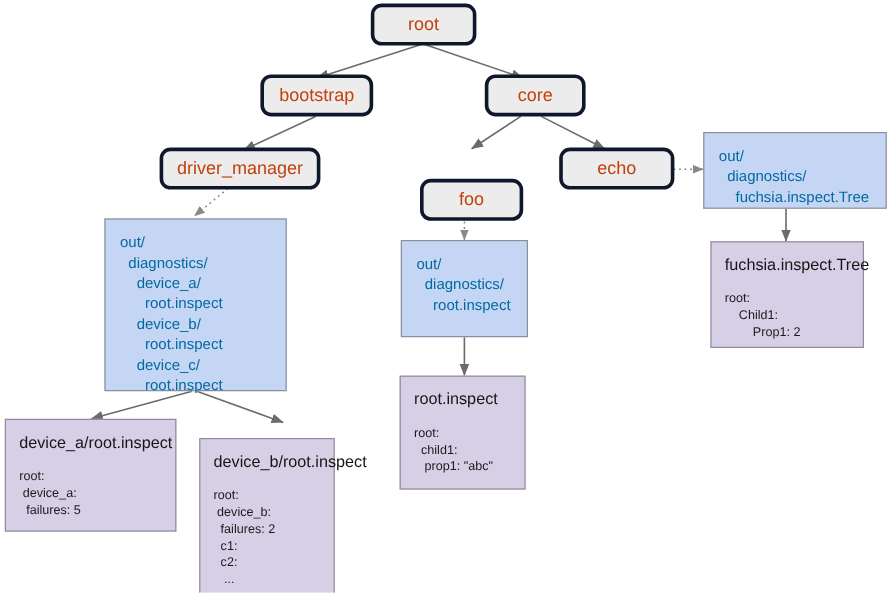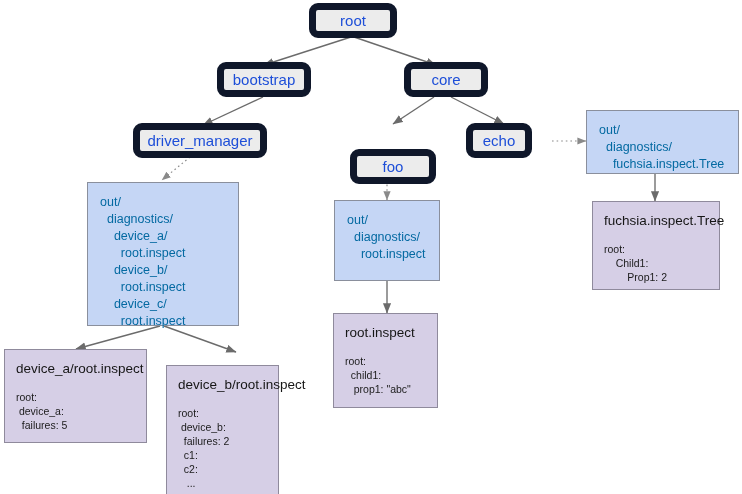--- a/index.html
+++ b/index.html
@@ -23,26 +23,26 @@
     width: 742px;
     height: 494px;
     pointer-events: none;
   }
 
   
   .node {
     position: absolute;
     box-sizing: border-box;
     background: #ececec;
-    border: 7px solid #0f172a;
+    border: 3px solid #0f172a;
     border-radius: 9px;
     display: flex;
     align-items: center;
     justify-content: center;
-    color: #1d4ed8;
+    color: #c2410c;
     font-size: 15px;
     line-height: 1;
     white-space: nowrap;
     z-index: 2;
   }
 
   
   .dirbox {
     position: absolute;
     box-sizing: border-box;
@@ -134,21 +134,21 @@
   </div>
 
   <div class="node" style="left:404px; top:62px; width:84px; height:35px;">
     <span>core</span>
   </div>
 
   <div class="node" style="left:350px; top:123px; width:86px; height:35px;margin-top:26px;">
     <span>foo</span>
   </div>
 
-  <div class="node" style="left:466px; top:123px; width:66px; height:35px;">
+  <div class="node" style="left:466px; top:123px; width:96px; height:35px;">
     <span>echo</span>
   </div>
 
   <div class="dirbox" style="left:87px; top:182px; width:152px; height:144px;">
     <span class="ln">out/</span>
     <span class="ln">  diagnostics/</span>
     <span class="ln">    device_a/</span>
     <span class="ln">      root.inspect</span>
     <span class="ln">    device_b/</span>
     <span class="ln">      root.inspect</span>

